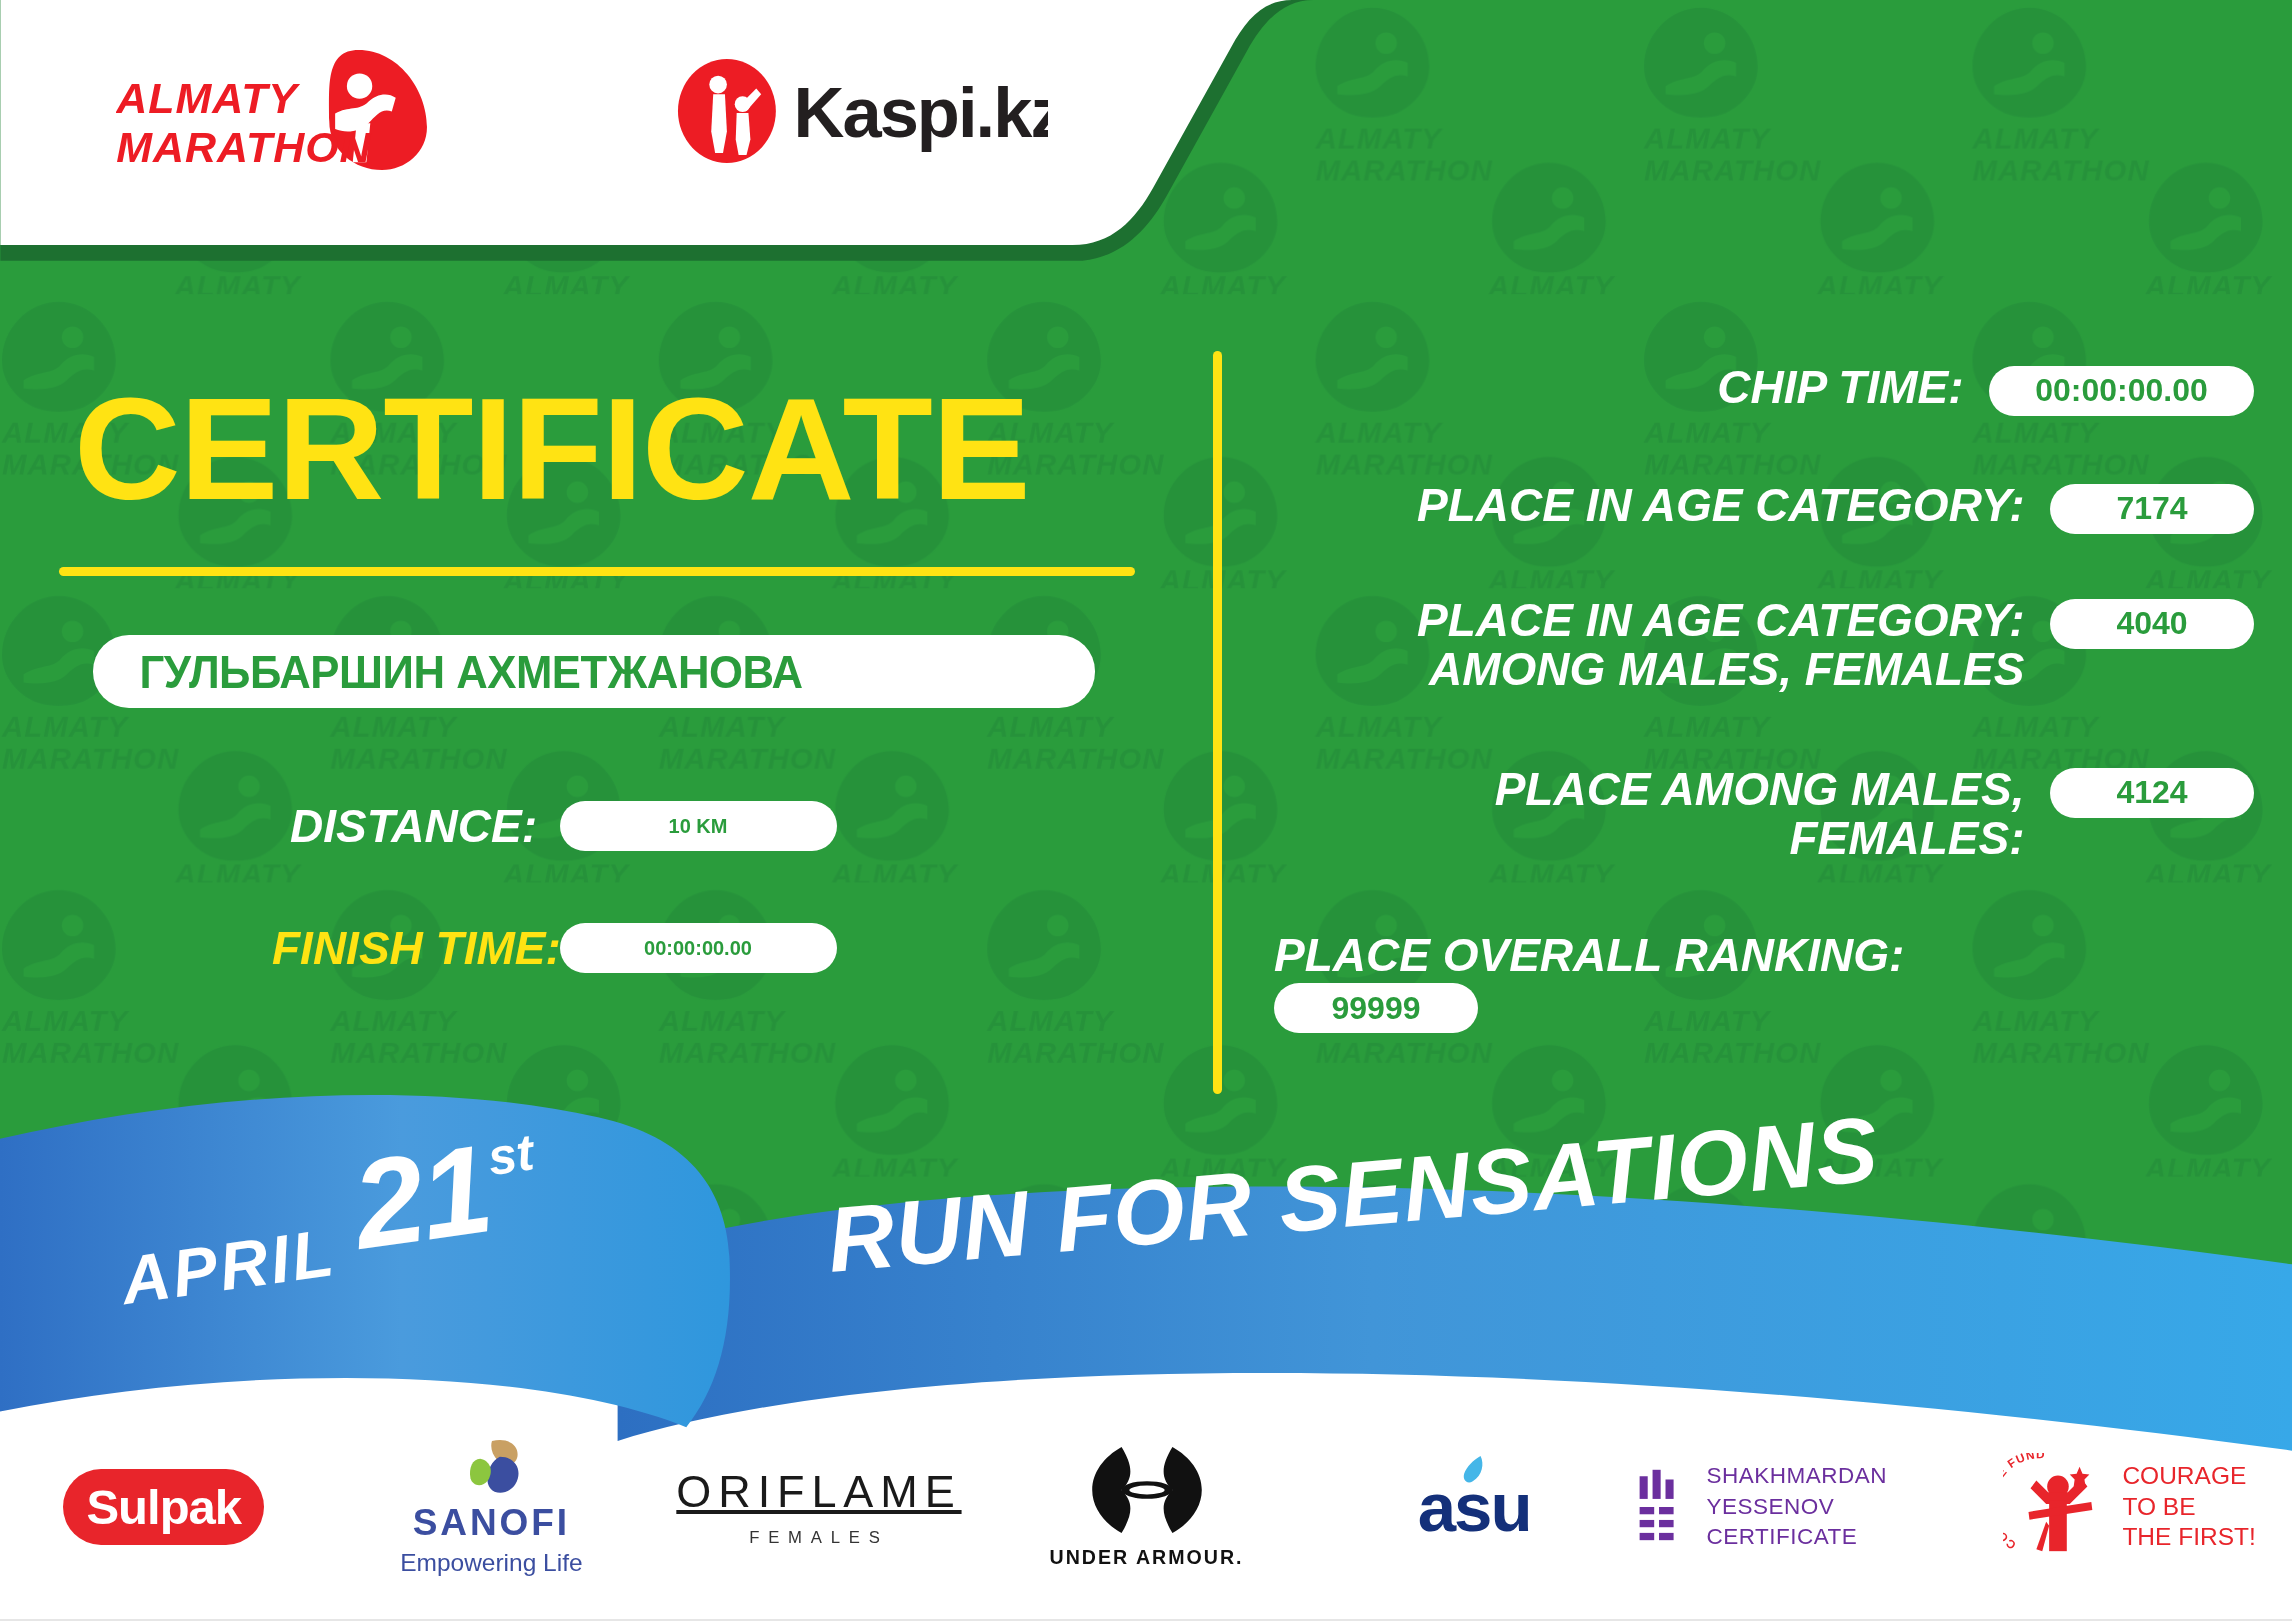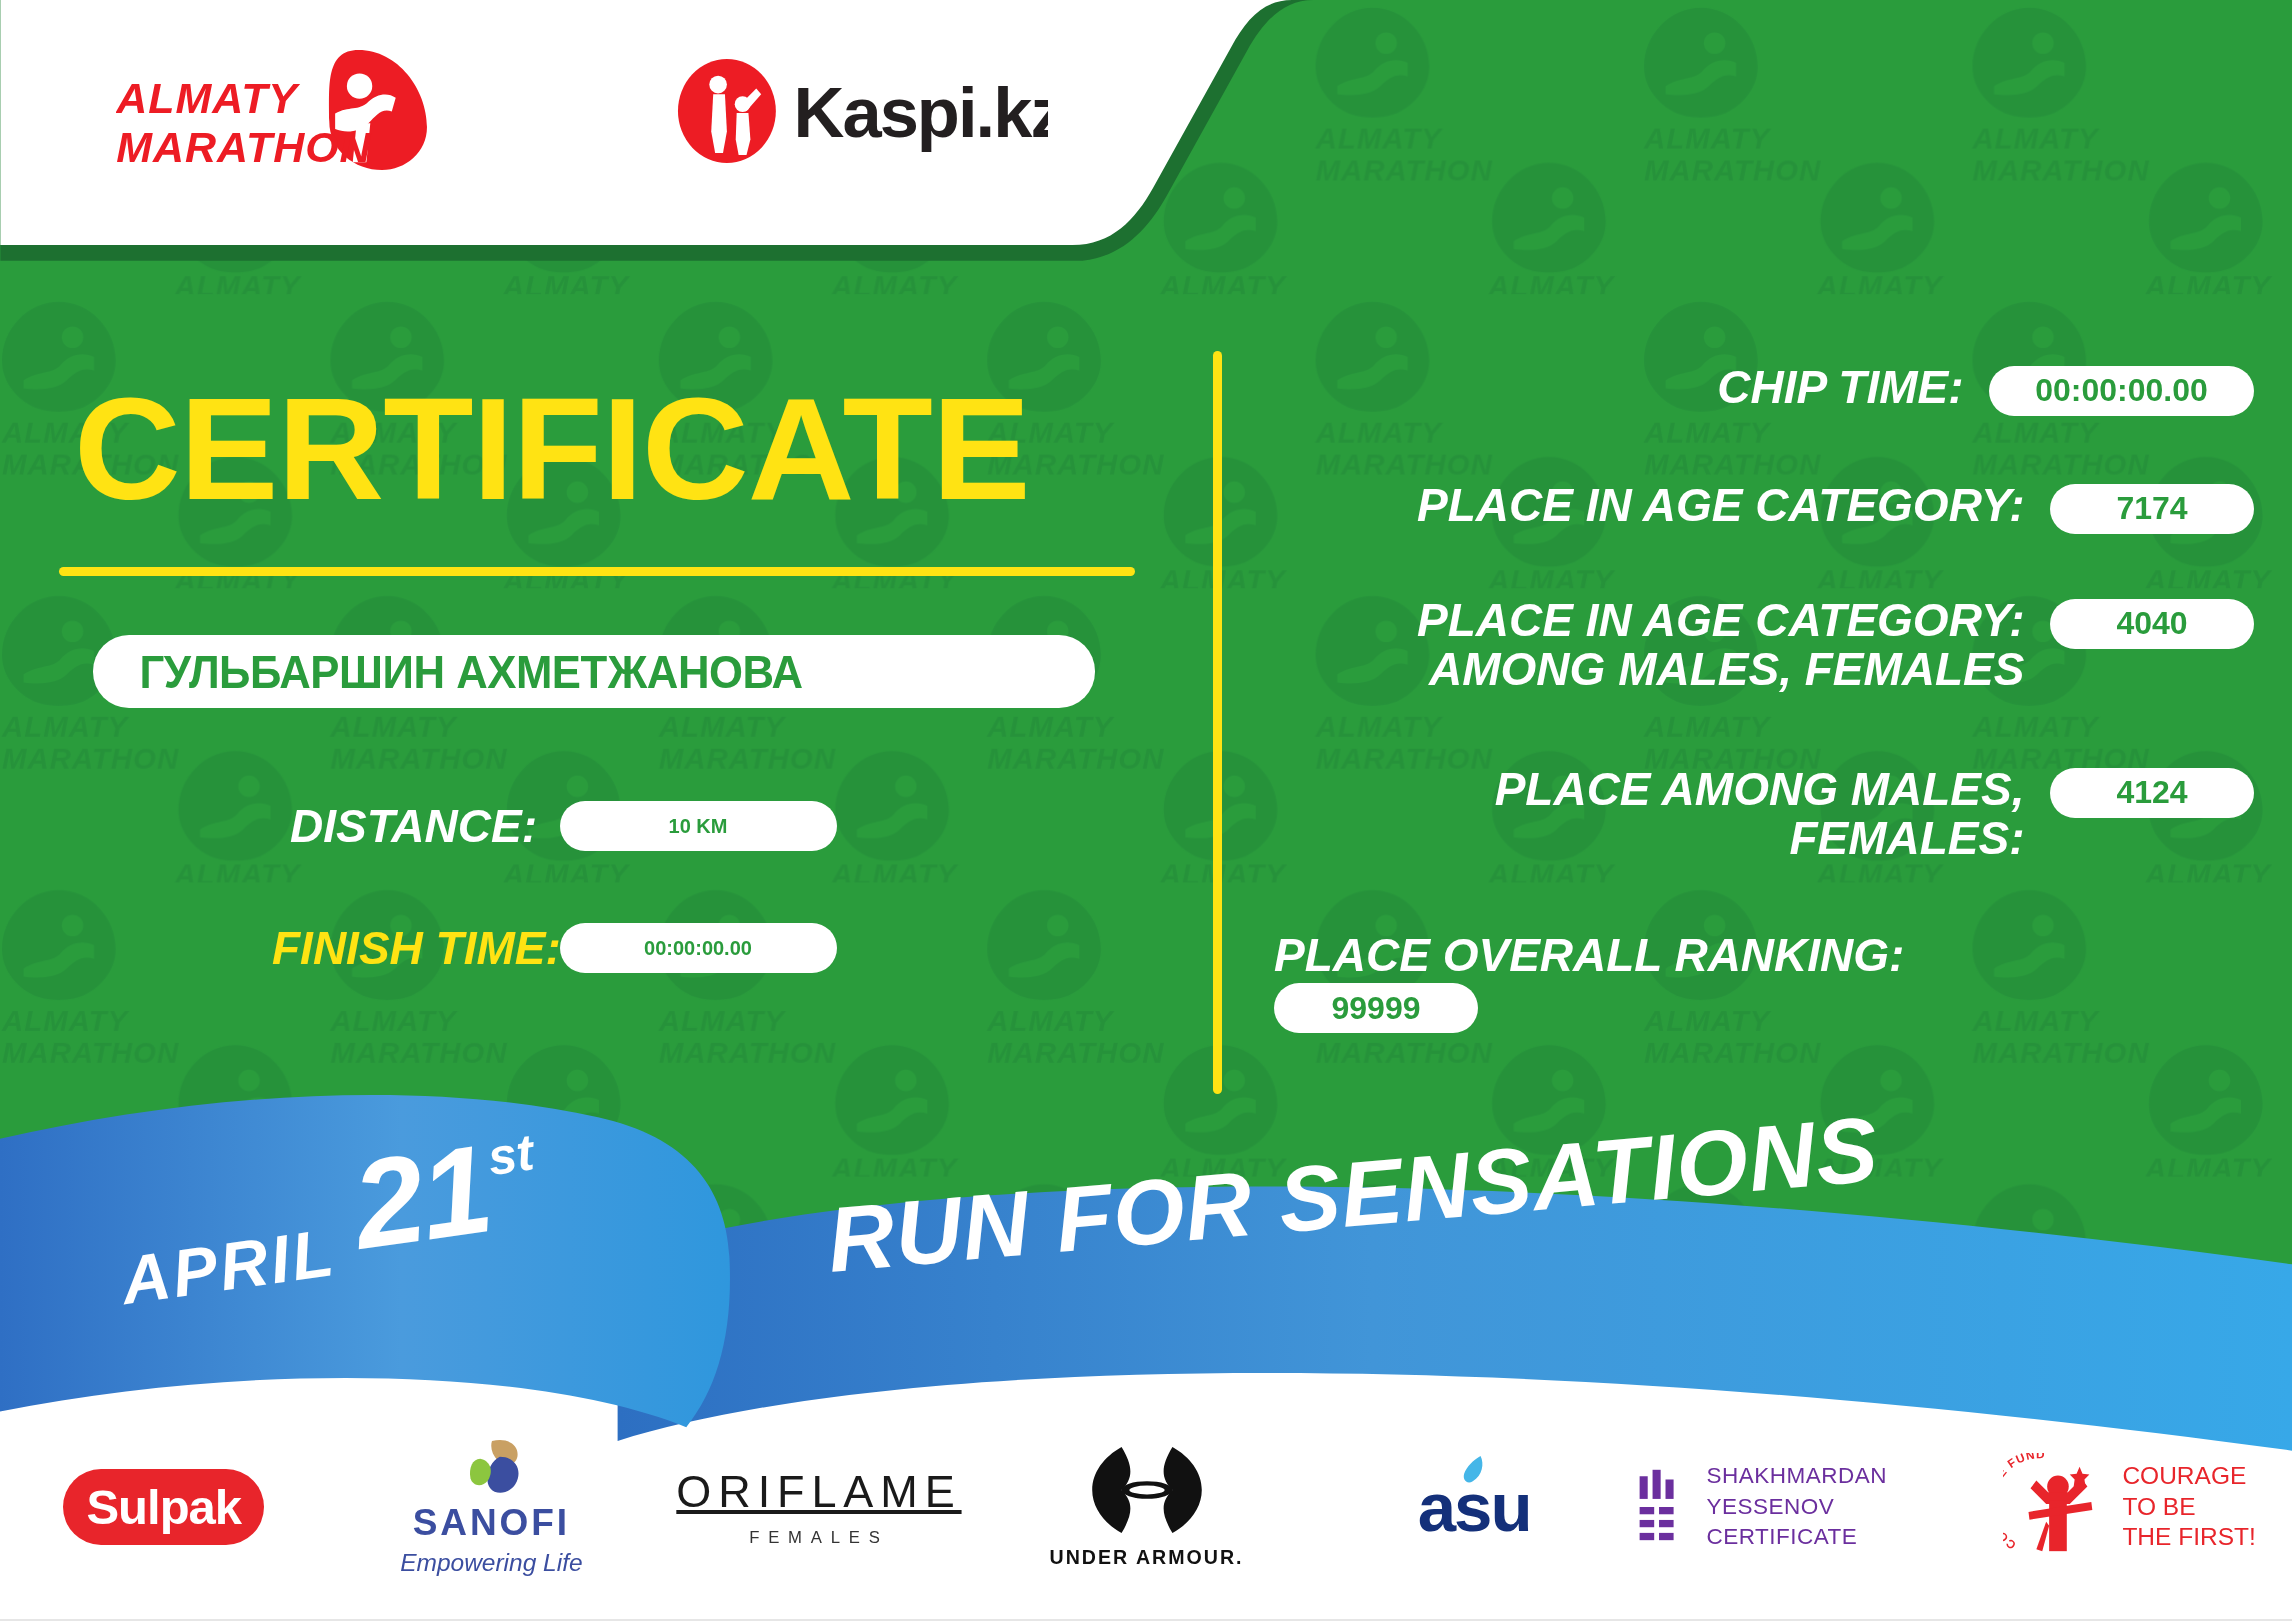--- a/index.html
+++ b/index.html
@@ -214,21 +214,21 @@
   }
 
   .sulpak{
     width:201px;height:76px;background:#e8252b;border-radius:39px;
     display:flex;align-items:center;justify-content:center;
     color:#fff;font-size:49px;font-weight:bold;letter-spacing:-1px;
     font-family:"Liberation Sans",sans-serif;
   }
   .sanofi-txt{ text-align:center; font-family:"Liberation Sans",sans-serif;}
   .sanofi-txt .n{ color:#3b4ea0; font-size:37px; letter-spacing:2.9px; font-weight:bold;}
-  .sanofi-txt .s{ color:#3b4ea0; font-size:24.5px; font-style:italic; margin-top:5.9px;}
+  .sanofi-txt .s{ color:#3b4ea0; font-size:24.5px; margin-top:5.9px;}
   .oriflame{ text-align:center;}
   .oriflame .n{ font-size:45px; letter-spacing:6.9px; color:#1a1a1a; font-family:"Liberation Sans",sans-serif;text-decoration:underline;}
   .oriflame .s{ font-size:16.7px; letter-spacing:8.8px; color:#333; margin-top:9.8px;}
   .ua{ text-align:center;}
   .ua .n{ font-size:19.6px; font-weight:bold; letter-spacing:2px; color:#111; margin-top:7.8px;}
   .asu{ color:#14307a; font-size:69px; font-weight:bold; letter-spacing:-2px; position:relative; font-family:"Liberation Sans",sans-serif;}
   .shak{ display:flex; align-items:center; gap:21.6px;}
   .shak .txt{ color:#6b2f9e; font-size:22.5px; font-weight:normal; line-height:1.35; letter-spacing:0.5px;}
   .courage{ display:flex; align-items:center; gap:13.7px;}
   .courage .txt{ color:#e8252b; font-size:24.5px; line-height:1.25;}

